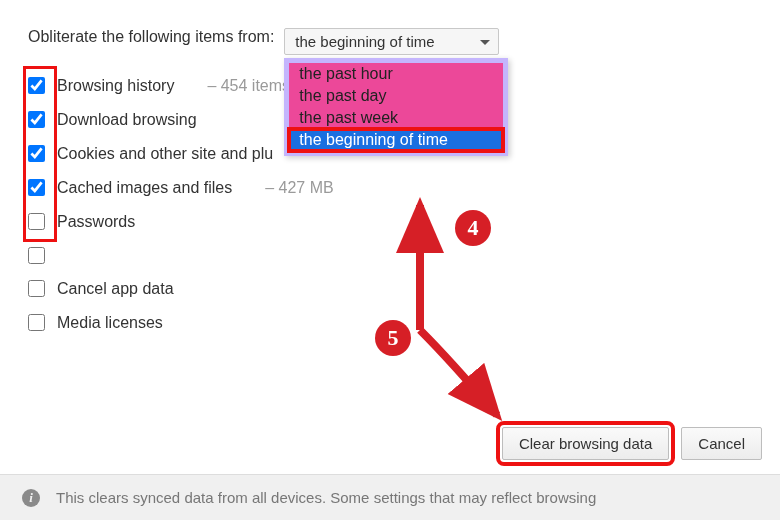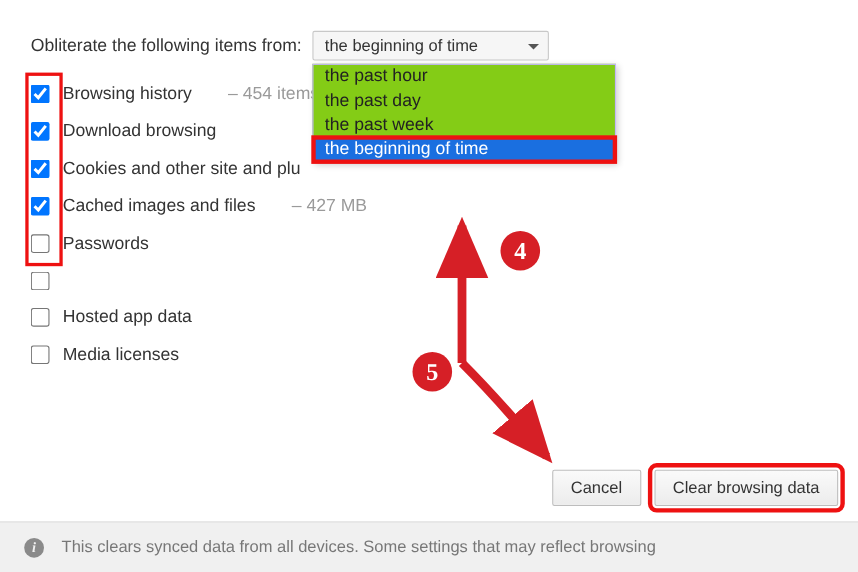--- a/index.html
+++ b/index.html
@@ -12,21 +12,20 @@
     color: #333;
     background: #fff;
     position: relative;
     overflow: hidden;
   }
   .content {
     padding: 28px 28px 0 28px;
   }
   .top-row {
     display: flex;
-    align-items: center;
     gap: 10px;
     margin-bottom: 14px;
   }
   .prompt-label { color: #333; }
   .dropdown-wrap {
     position: relative;
   }
   .dropdown-btn {
     background: #f6f6f6;
     border: 1px solid #c8c8c8;
@@ -45,23 +44,23 @@
     top: 50%;
     transform: translateY(-50%);
     border: 5px solid transparent;
     border-top-color: #555;
     margin-top: 3px;
   }
   .dropdown-list {
     position: absolute;
     left: 0;
     top: 30px;
-    width: 276px;
-    background: #84cc16;
-    border: 1px solid #c4b5fd;
+    width: 224px;
+    background: #ec4899;
+    border: 5px solid #c4b5fd;
     box-shadow: 2px 2px 6px rgba(0,0,0,.2);
     z-index: 10;
   }
   .dropdown-item {
     padding: 2px 10px;
     font-size: 16px;
     color: #222;
     cursor: pointer;
     white-space: nowrap;
   }
@@ -224,32 +223,32 @@
     </div>
     <div class="option-row">
       <input type="checkbox" style="">
       <span class="opt-label">Passwords</span>
     </div>
     <div class="option-row">
       <input type="checkbox" style="">
     </div>
     <div class="option-row">
       <input type="checkbox" style="">
-      <span class="opt-label">Hosted app data</span>
+      <span class="opt-label">Cancel app data</span>
     </div>
     <div class="option-row">
       <input type="checkbox" style="">
       <span class="opt-label">Media licenses</span>
     </div>
   </div>
 </div>
 
 <div class="button-row">
+  <button class="btn primary-outline">Clear browsing data</button>
   <button class="btn">Cancel</button>
-  <button class="btn primary-outline">Clear browsing data</button>
 </div>
 
 <div class="footer">
   <span class="info-icon">i</span>
   <span>This clears synced data from all devices. Some settings that may reflect browsing</span>
 </div>
 
 <div class="badge badge-4">4</div>
 <div class="badge badge-5">5</div>
 

